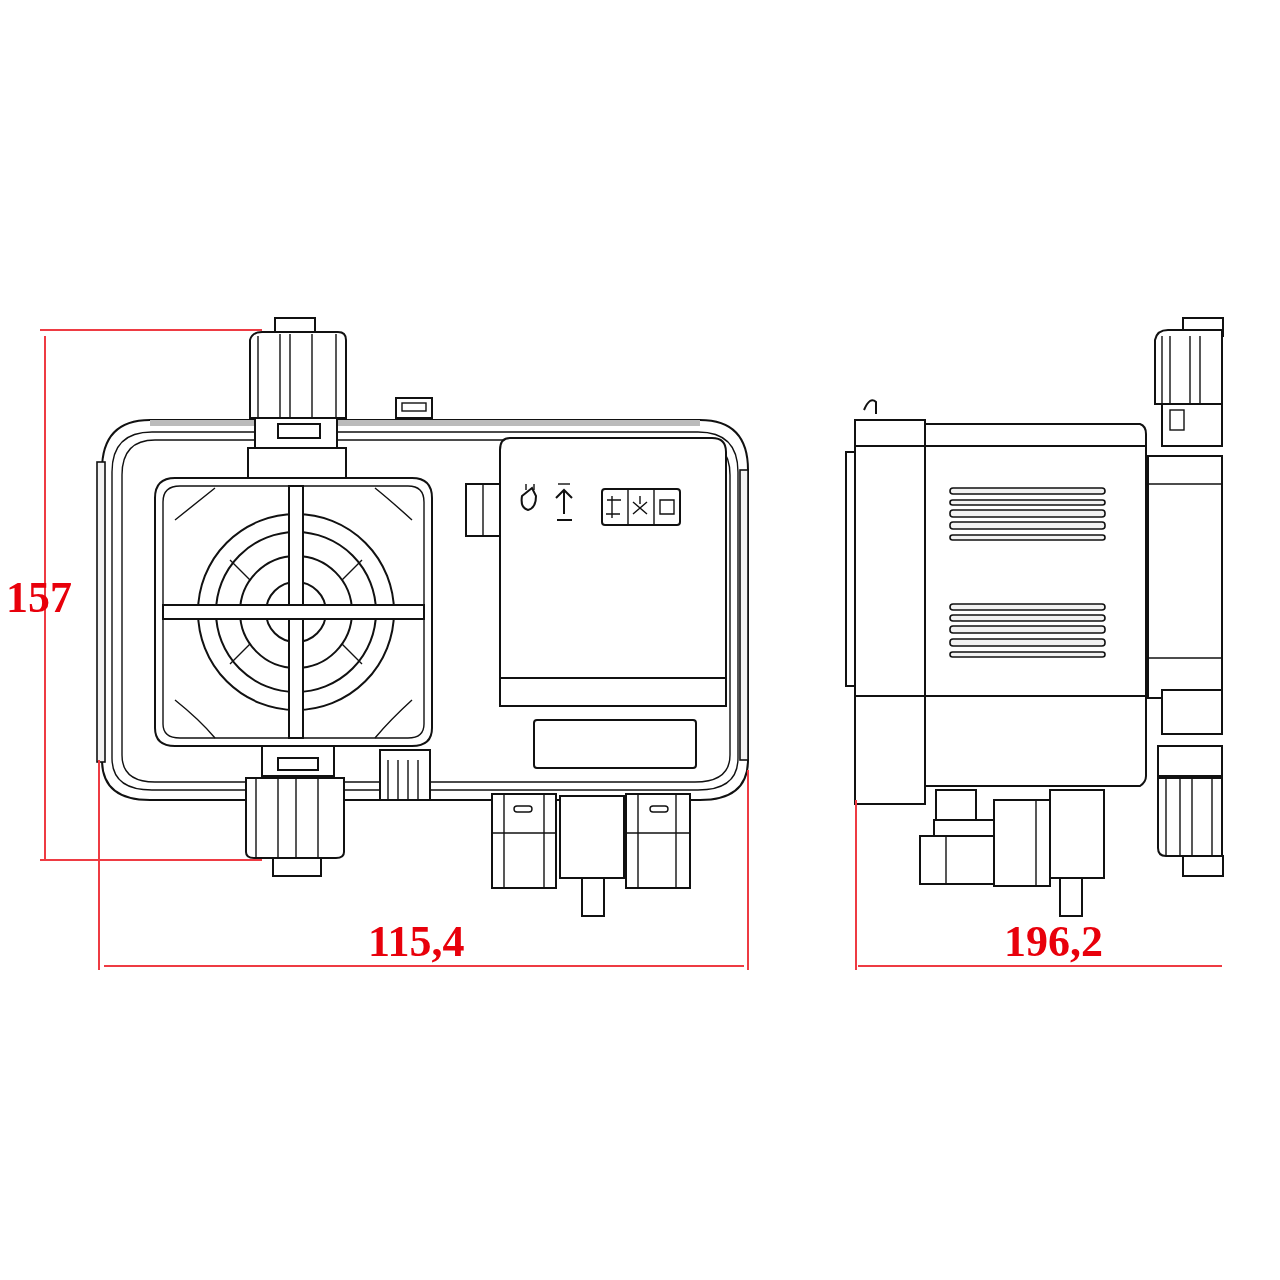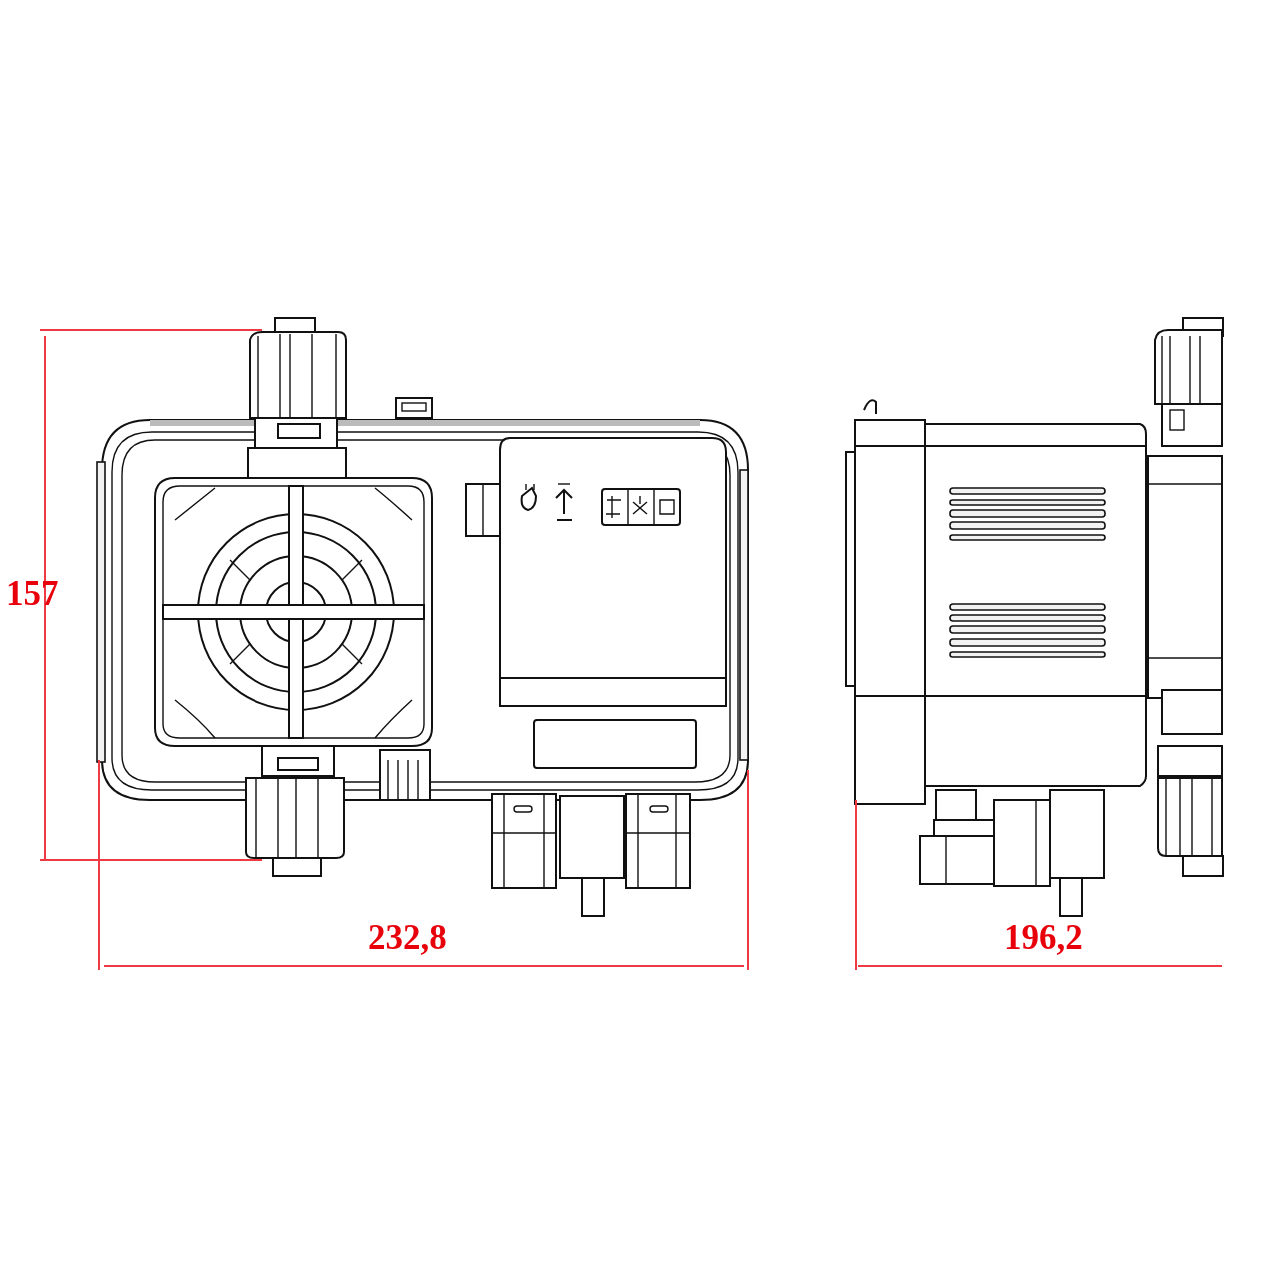--- a/index.html
+++ b/index.html
@@ -1,18 +1,18 @@
 <!DOCTYPE html>
 <html><head>
 <meta charset="utf-8">
 <style>
   html, body { margin: 0; padding: 0; background: #ffffff; }
   body { width: 1280px; height: 1280px; position: relative; overflow: hidden; font-family: "Liberation Serif", serif; }
   .canvas { position: absolute; left: 0; top: 0; width: 1280px; height: 1280px; }
-  .dim-label { position: absolute; color: #e8000b; font-family: "Liberation Serif", serif; font-weight: bold; font-size: 35px; line-height: 1; letter-spacing: 0px; }
+  .dim-label { position: absolute; color: #e8000b; font-family: "Liberation Serif", serif; font-weight: bold; font-size: 44px; line-height: 1; letter-spacing: 0px; }
   #lbl-height { left: 6px; top: 576px; }
   #lbl-width { left: 368px; top: 920px; }
   #lbl-depth { left: 1004px; top: 920px; }
   svg .ln { fill: none; stroke: #111; stroke-width: 2; }
   svg .ln1 { fill: none; stroke: #111; stroke-width: 1.4; }
   svg .dim { fill: none; stroke: #ee3b43; stroke-width: 2; }
   svg .w { fill: #fff; stroke: #111; stroke-width: 2; }
   svg .g { fill: #f2f2f2; stroke: #111; stroke-width: 1.6; }
 </style>
 </head>
@@ -187,14 +187,14 @@
     <line class="dim" x1="99" y1="760" x2="99" y2="970"></line>
     <line class="dim" x1="748" y1="770" x2="748" y2="970"></line>
     <line class="dim" x1="104" y1="966" x2="744" y2="966"></line>
 
     <line class="dim" x1="856" y1="800" x2="856" y2="970"></line>
     <line class="dim" x1="858" y1="966" x2="1222" y2="966"></line>
   </g>
 </svg>
 
 <div id="lbl-height" class="dim-label">157</div>
-<div id="lbl-width" class="dim-label">232,8</div>
+<div id="lbl-width" class="dim-label">115,4</div>
 <div id="lbl-depth" class="dim-label">196,2</div>
 
 </body></html>

